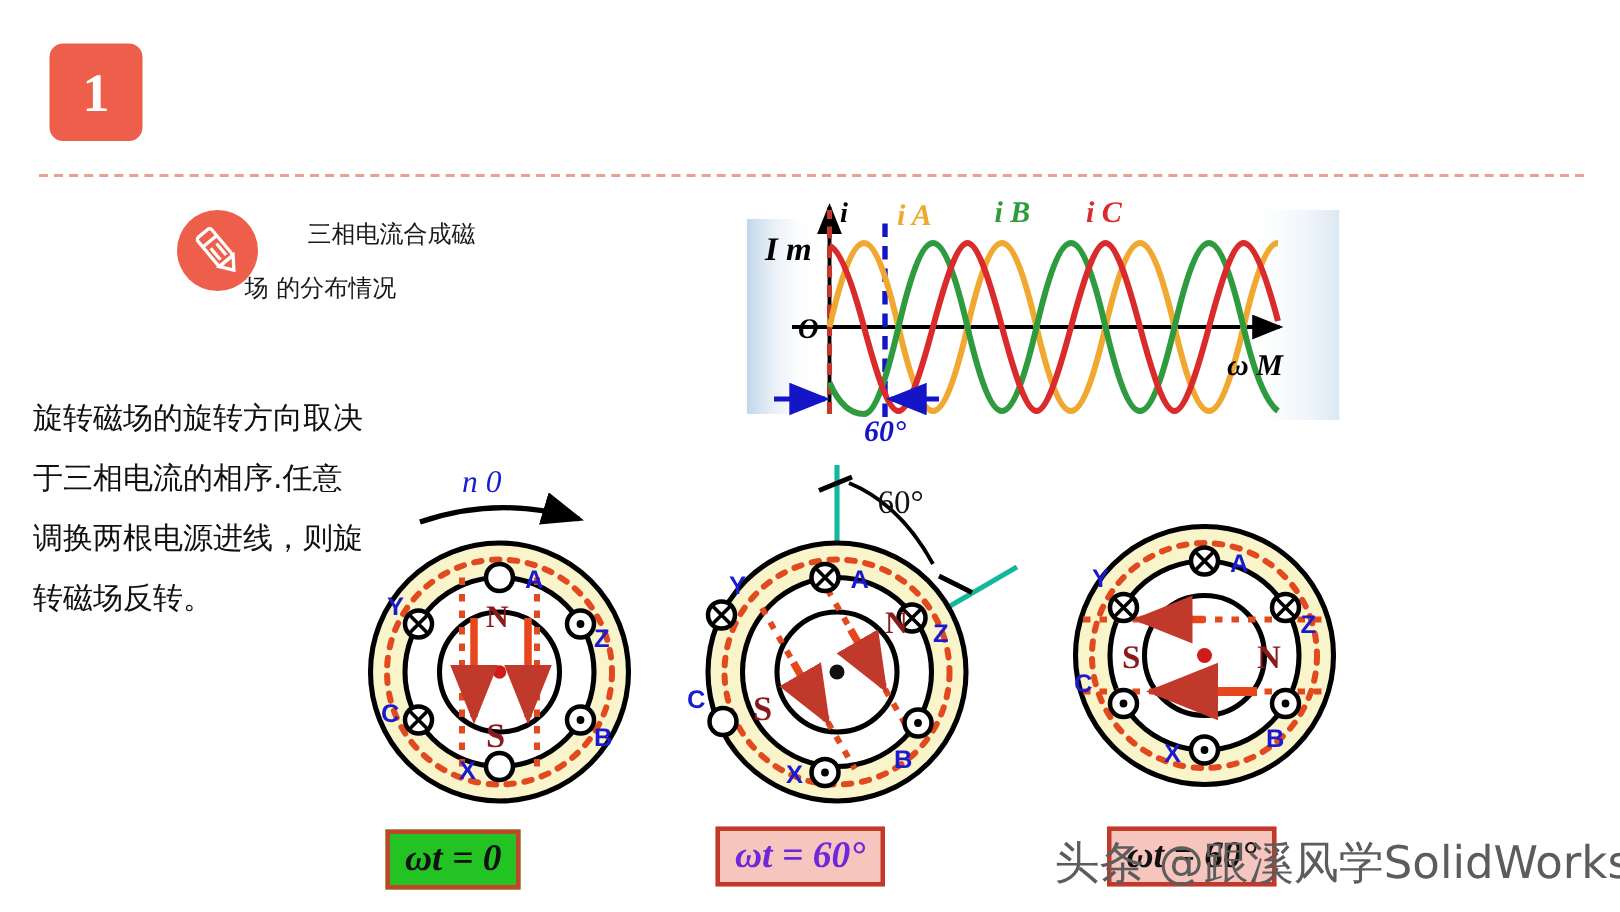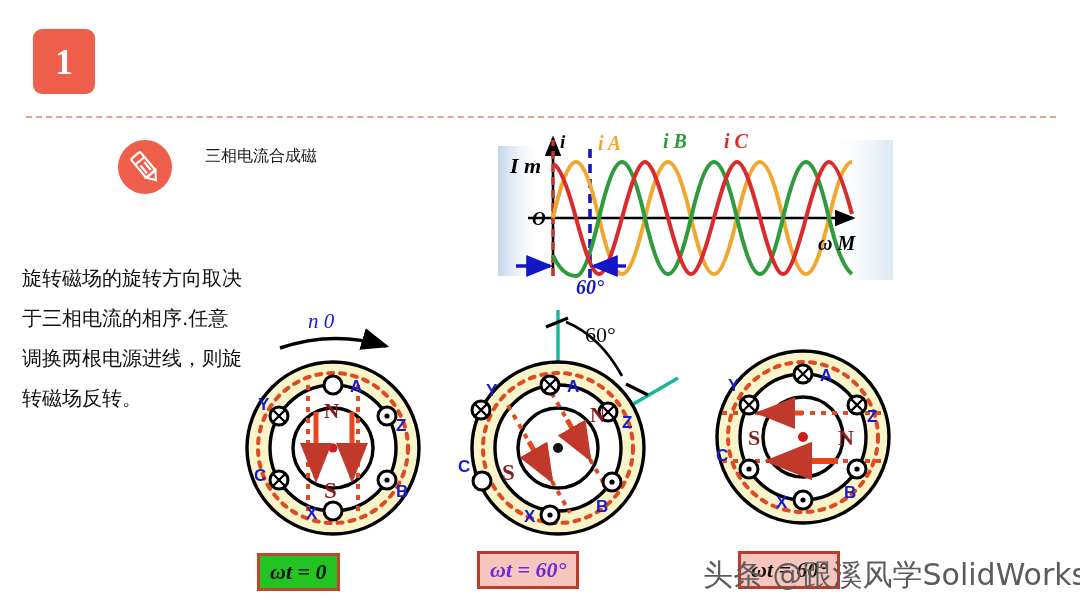--- a/index.html
+++ b/index.html
@@ -50,21 +50,21 @@
   }
   
   #chart{position:absolute;left:498px;top:126px;width:395px;height:170px;}
   #chart svg{display:block;}
   .axlabel{font-family:"Liberation Serif","DejaVu Serif",serif;font-style:italic;font-weight:bold;}
   
   .motor{position:absolute;}
   .caption{
     position:absolute;
     font-family:"Liberation Serif","DejaVu Serif",serif;
-    font-style:italic;font-weight:bold;font-size:22px;
+    font-style:italic;font-weight:bold;font-size:25px;
     padding:3px 10px;white-space:nowrap;text-align:center;
   }
   #cap1{left:257px;top:553px;background:#22c322;border:3px solid #c0462a;color:#111;}
   #cap2{left:477px;top:551px;background:#f6c5bd;border:3px solid #c0392b;color:#6d28d9;}
   #cap3{left:738px;top:551px;background:#f6c5bd;border:3px solid #c0392b;color:#111;}
   
   #watermark{
     position:absolute;left:703px;top:555px;
     font-size:30px;color:#5c5c5c;white-space:nowrap;
     font-family:"DejaVu Sans","Liberation Sans",sans-serif;
@@ -86,20 +86,21 @@
       <rect x="21" y="12" width="12" height="24" rx="2"></rect>
       <line x1="21" y1="19" x2="33" y2="19"></line>
       <path d="M21 36 L27 44 L33 36 Z"></path>
       <line x1="24.5" y1="23" x2="24.5" y2="33"></line>
       <line x1="29.5" y1="23" x2="29.5" y2="33"></line>
     </g>
   </svg>
 </div>
 <div id="note-text">
   <span>三相电流合成磁</span>
+  <span class="l2">场 的分布情况</span>
 </div>
 
 <div id="body-text">旋转磁场的旋转方向取决于三相电流的相序.任意调换两根电源进线，则旋转磁场反转。</div>
 
 <div id="chart">
   <svg width="395" height="170" viewBox="0 0 395 170">
     <defs>
       <linearGradient id="lfade" x1="0" y1="0" x2="1" y2="0">
         <stop offset="0%" stop-color="#8fb4d9" stop-opacity="0.55"></stop>
         <stop offset="100%" stop-color="#ffffff" stop-opacity="0"></stop>

